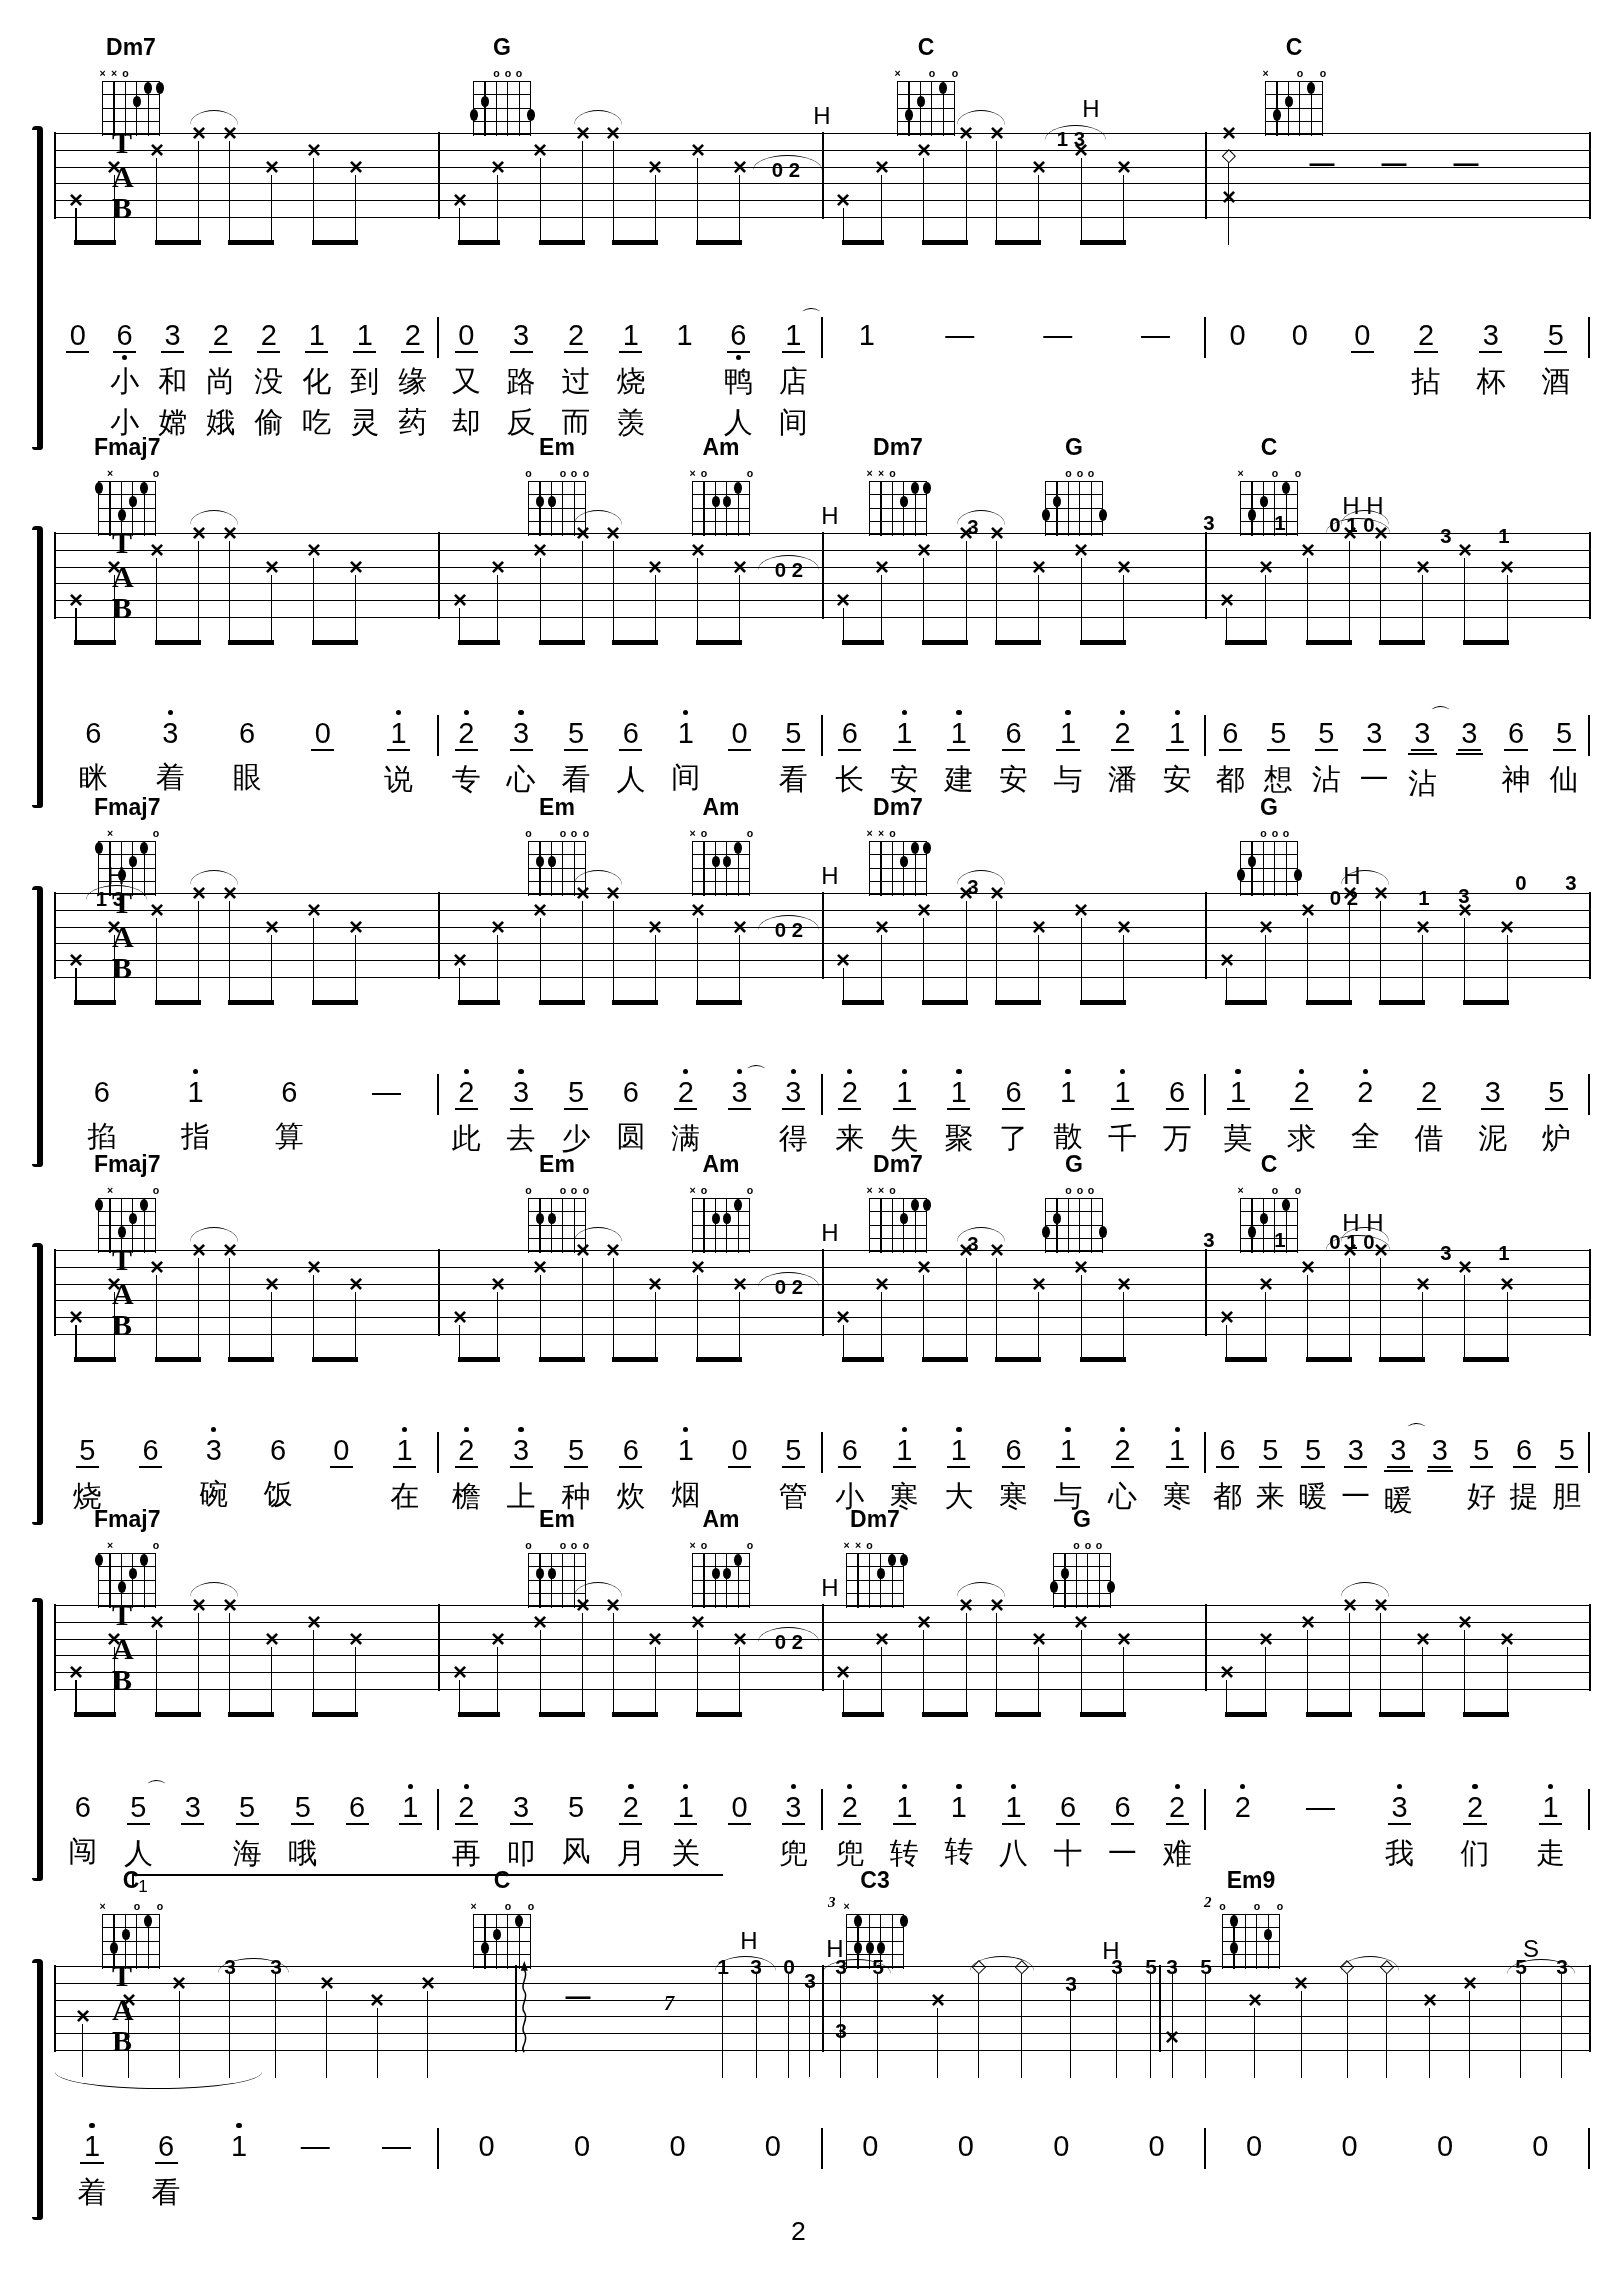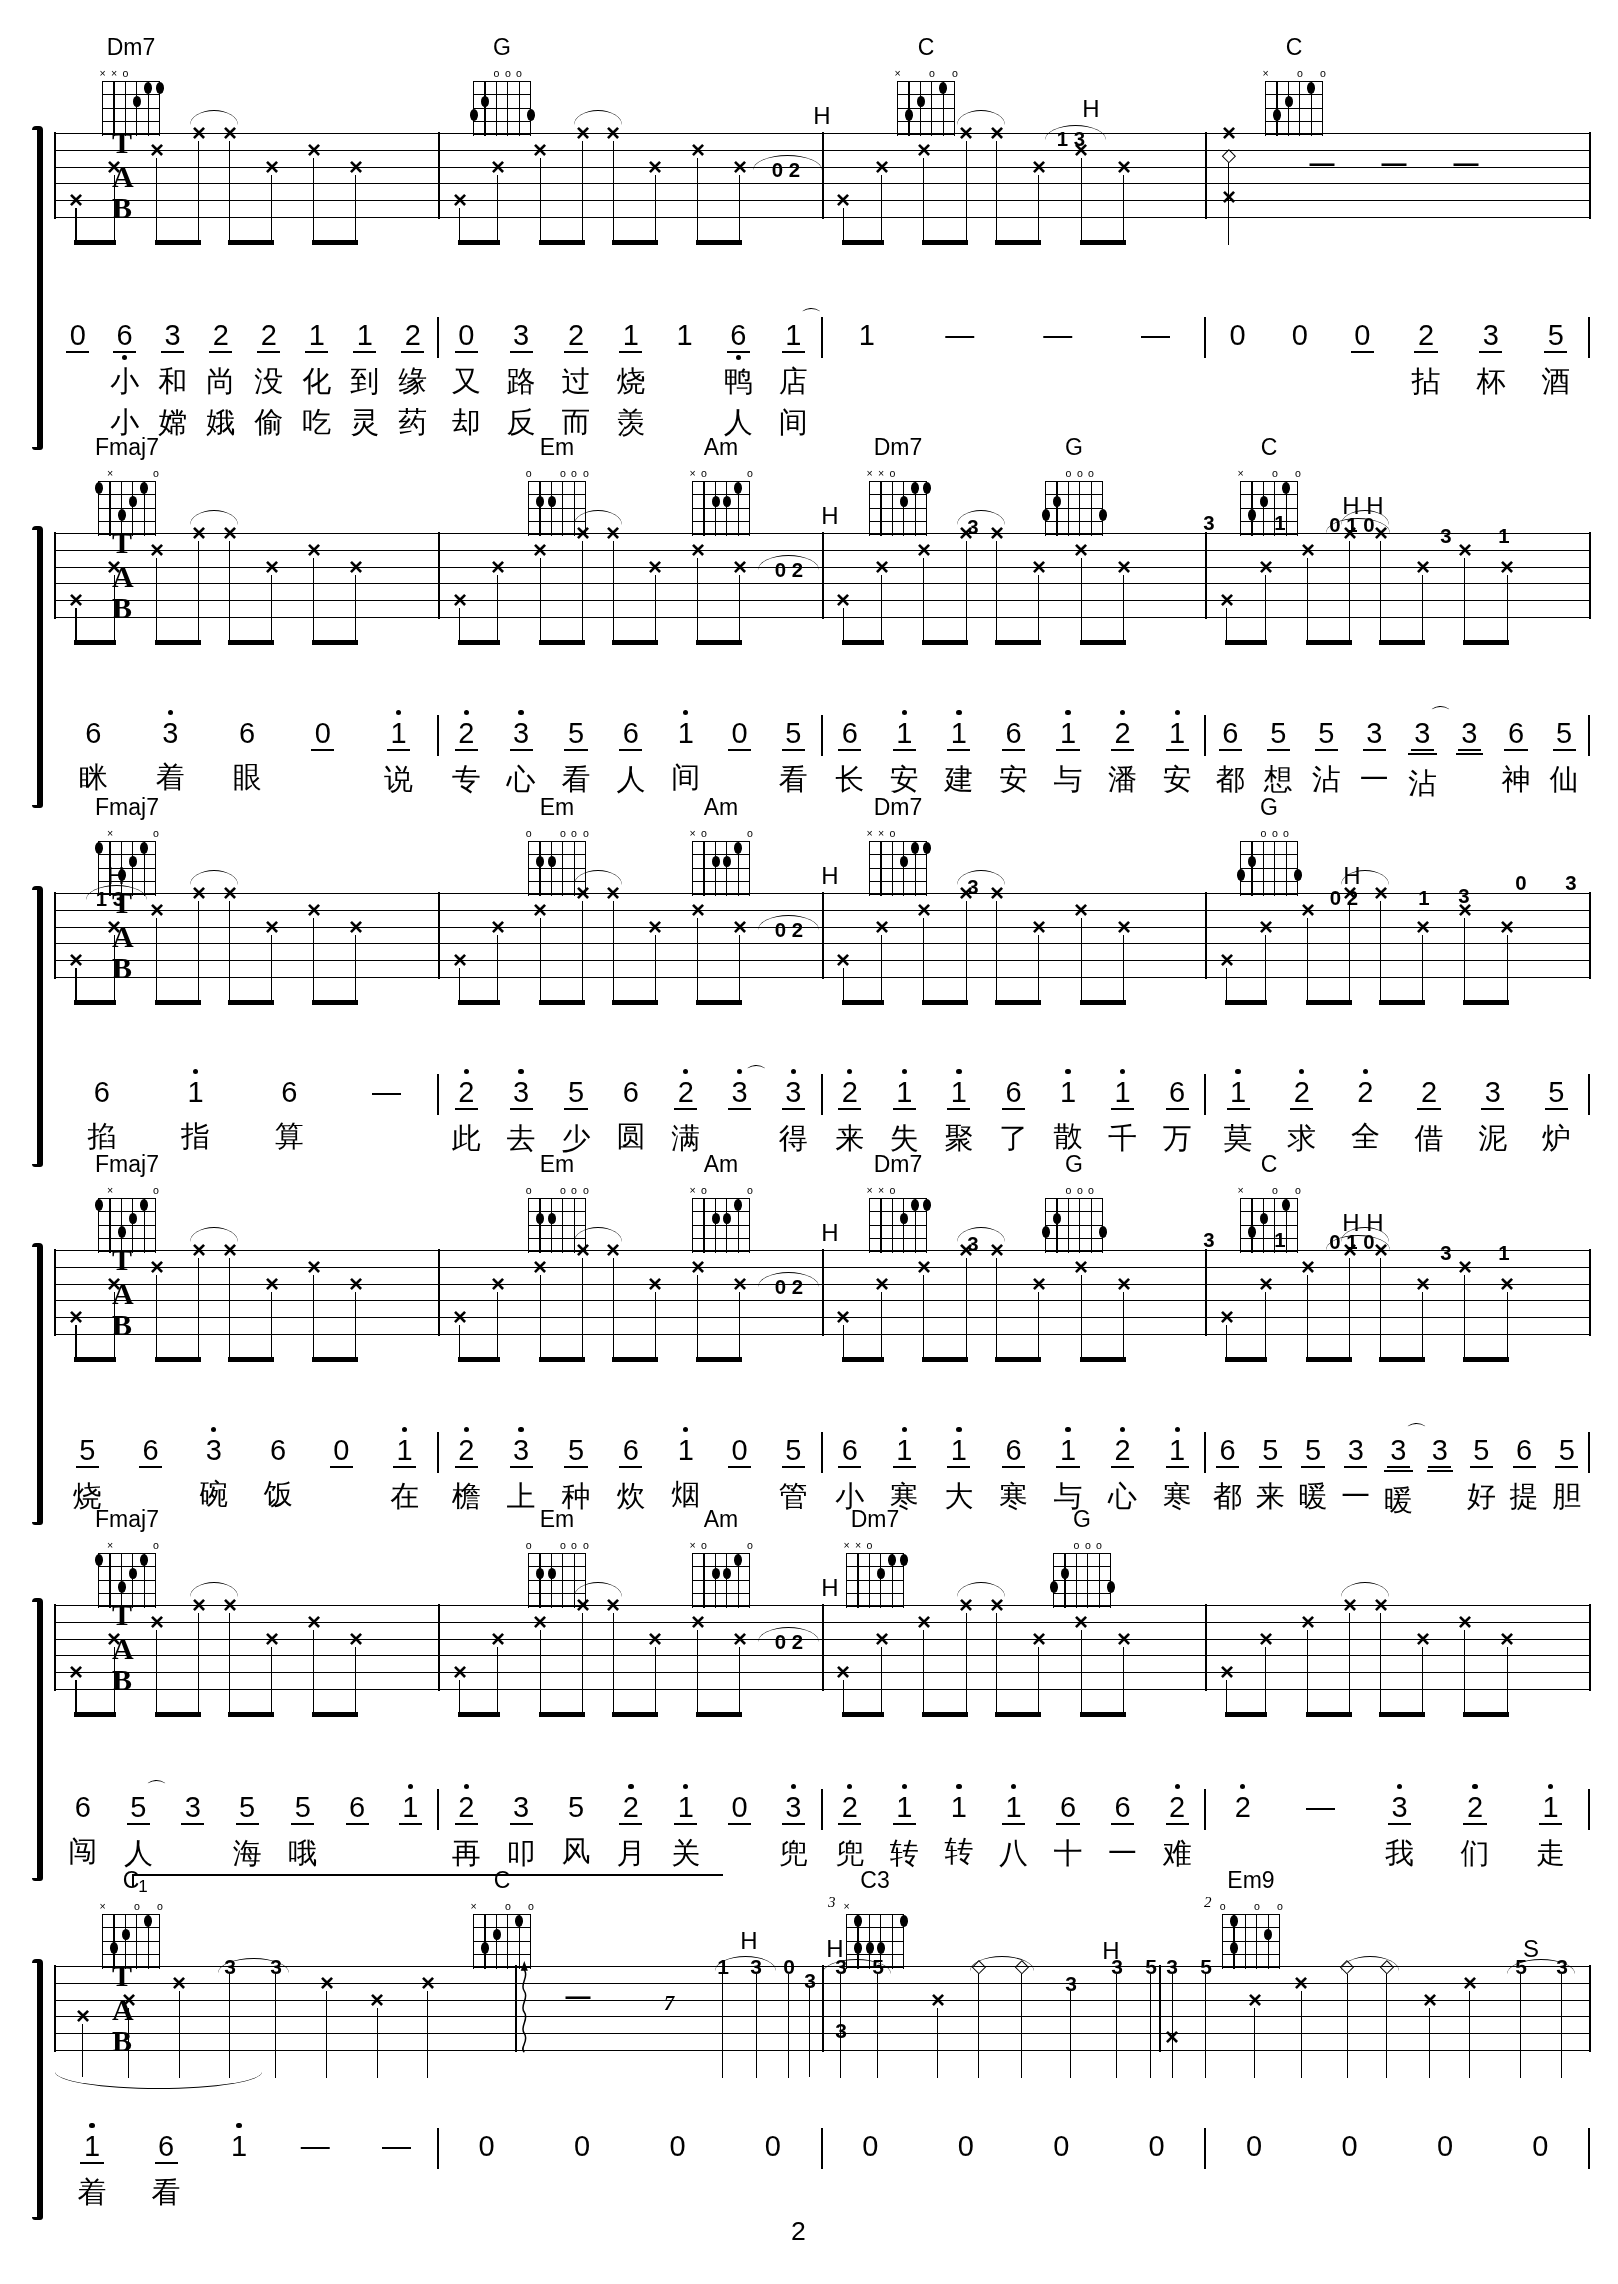--- a/index.html
+++ b/index.html
@@ -21,21 +21,21 @@
   .ndash{font-size:25px;font-weight:bold;letter-spacing:-1.8px;}
   .nrest{font-size:20.4px;font-family:"Liberation Serif",serif;font-style:italic;font-weight:bold;}
   .stem{position:absolute;width:1.4px;background:#000;}
   .beam{position:absolute;height:4.9px;background:#000;}
   .arc{position:absolute;height:14px;border-top:1.9px solid #000;border-radius:50% 50% 0 0/100% 100% 0 0;}
   .arcdn{position:absolute;height:16px;border-bottom:1.9px solid #000;border-top:none;border-radius:0 0 50% 50%/0 0 100% 100%;}
   .ann{position:absolute;transform:translate(-50%,-50%);line-height:1;white-space:nowrap;}
   .annH{font-size:24px;}
   .annN{font-size:20.4px;font-weight:bold;}
   .sq{position:absolute;}
-  .chord{position:absolute;width:66px;text-align:center;}
+  .chord{position:absolute;width:66px;text-align:center;font-weight:bold;}
   .cname{font-size:23px;white-space:nowrap;}
   .cpos{position:absolute;left:-14px;top:26.6px;font-size:15px;font-style:italic;font-family:"Liberation Serif",serif;}
   .cgrid{position:relative;width:58px;height:55px;margin:19.5px auto 0;}
   .cv{position:absolute;top:0;width:1.3px;height:55px;background:#000;}
   .ch{position:absolute;left:0;width:58px;height:1.3px;background:#000;}
   .cmk{position:absolute;top:-13.3px;left:0;width:58px;height:12.4px;}
   .cmk span{position:absolute;width:12.4px;margin-left:-6.2px;font-size:10.6px;line-height:12.4px;text-align:center;}
   .cdot{position:absolute;width:8px;height:11.5px;border-radius:50%;background:#000;}
   .jrow{position:absolute;left:0;width:1535px;display:flex;align-items:flex-start;}
   .jmeasure{flex:1;display:flex;justify-content:space-around;align-items:flex-start;}

